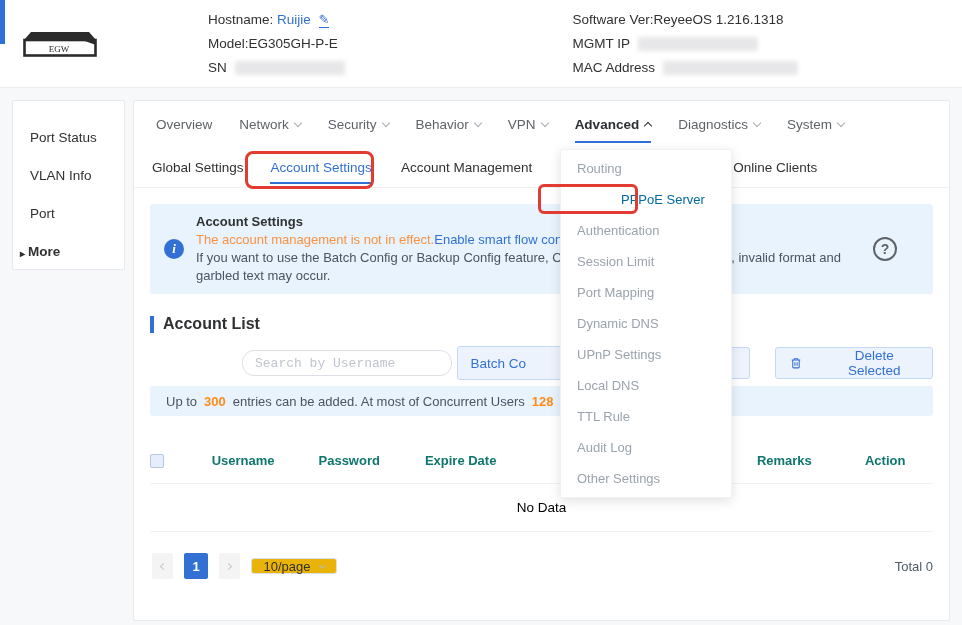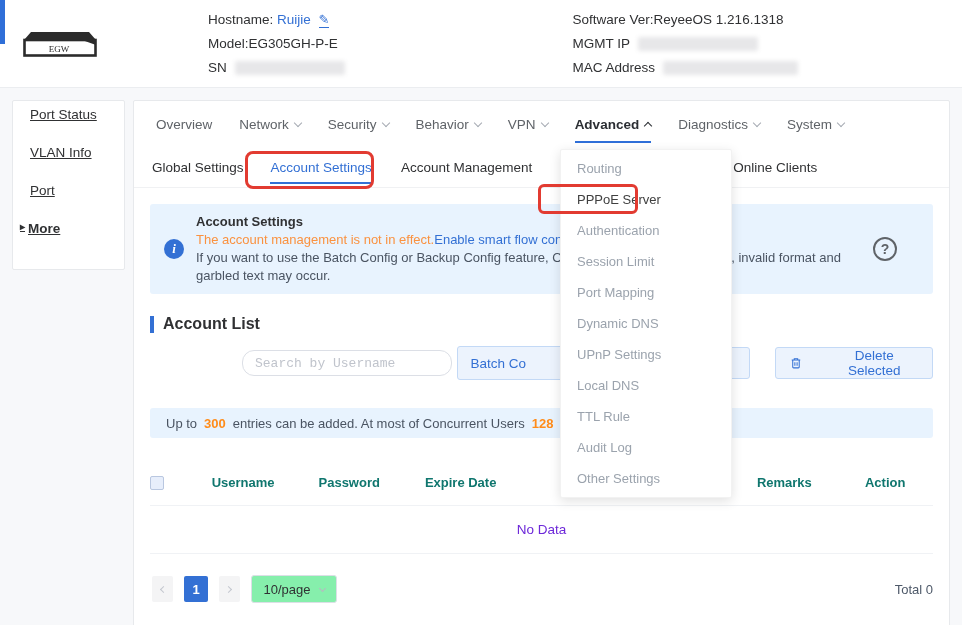--- a/index.html
+++ b/index.html
@@ -18,22 +18,22 @@
   .edit-icon { color:#3370d4; border-bottom:1.5px solid #3370d4; margin-left:4px; font-size:13px; cursor:pointer; }
   .blur-block { display:inline-block; vertical-align:middle; height:14px; background:#e7e7e9;
                 border-radius:2px; filter:blur(2px); margin-left:4px; }
   .w110{width:110px}.w120{width:120px}.w135{width:135px}
 
   
   .page { display:flex; align-items:flex-start; padding:12px; gap:8px; }
   .card { background:#fff; border:1px solid #e7e9ec; border-radius:2px; }
 
   .sidebar { width:113px; padding:6px 0 10px; }
-  .side-item { height:38px; display:flex; align-items:flex-start; padding-left:17px; font-size:13.5px;
-               cursor:pointer; color:#303133;text-decoration:underline; }
+  .side-item { height:38px; display:flex; align-items:flex-end; padding-left:17px; font-size:13.5px;
+               cursor:pointer; color:#303133; }
   .side-item.more { font-weight:bold; padding-left:7px; }
   .more-arrow { font-size:10px; margin-right:3px; color:#303133; }
 
   .main { flex:1; min-height:521px; padding:0 16px 26px; position:relative; }
 
   
   .nav-row { height:46px; display:flex; align-items:center; gap:27px; padding-left:6px;
              font-size:13.5px; color:#5f6368; }
   .nav-tab { display:flex; align-items:center; gap:6px; cursor:pointer; position:relative; height:100%;text-align:right; }
   .nav-tab.active { color:#2b2e33; font-weight:bold; }
@@ -74,52 +74,52 @@
                   padding:0 12px; font-size:13px; color:#303133; outline:none; font-family:Liberation Mono, monospace; }
   .search-input::placeholder { color:#c0c4cc; }
   .btn { background:#ecf3fd; border:1px solid #c3d9f6; color:#3370d4; border-radius:3px;
          font-size:13.5px; cursor:pointer; display:flex; align-items:center; justify-content:center; gap:6px;
          font-family:"Liberation Sans",sans-serif; }
   .btn-batch { margin-left:5px; width:233px; height:34px; justify-content:flex-start; padding-left:13px; }
   .btn-add { margin-left:auto; height:32px; padding:0 17px; }
   .btn-delete { margin-left:25px; height:32px; padding:0 14px;gap:28px; }
   .plus { font-size:15px; line-height:1; }
 
-  .notice { margin-top:28px; height:30px; background:#e8f3fe; border-radius:3px; display:flex;
+  .notice { margin-top:6px; height:30px; background:#e8f3fe; border-radius:3px; display:flex;
             align-items:center; padding:0 16px; font-size:13px; color:#4a5462; }
   .num { color:#ff8c1a; font-weight:bold; margin:0 7px; }
 
   
   .table-head { margin-top:22px; height:46px; display:flex; align-items:center;
                 border-bottom:1px solid #f0f2f5; font-size:13px; font-weight:bold; color:#0f766e; }
   .col-check { width:40px; display:flex; align-items:center; }
   .checkbox { width:14px; height:14px; background:#e7eefb; border:1px solid #b9c7e0; border-radius:2px; cursor:pointer; }
   .col { text-align:center; }
   .c-user{flex:1}.c-pass{flex:1}.c-exp{flex:1.1}.c-gap{flex:2}.c-rem{flex:1}.c-act{flex:.9}
   .empty-row { height:48px; display:flex; align-items:center; justify-content:center;
-               color:#6d28d9; font-size:13.5px; border-bottom:1px solid #f0f2f5; }
+               color:#000000; font-size:13.5px; border-bottom:1px solid #f0f2f5; }
 
   
   .pager { margin-top:21px; display:flex; align-items:center; gap:11px; padding-left:2px; }
   .pg-btn { width:21px; height:26px; background:#f4f4f5; border-radius:2px; display:flex;
             align-items:center; justify-content:center; cursor:pointer; }
   .pg-btn .chev { border-color:#c3c7cf; width:5px; height:5px; }
   .chev.left { transform:rotate(135deg); margin-left:2px; } .chev.right { transform:rotate(-45deg); margin-right:2px; }
   .pg-current { width:24px; height:26px; background:#3370d4; color:#fff; border-radius:2px; font-size:13px;
                 font-weight:bold; display:flex; align-items:center; justify-content:center; cursor:pointer; }
-  .pg-size { width:86px; height:28px; background:#86efac; border:1px solid #dcdfe6; border-radius:3px;
+  .pg-size { width:86px; height:16px; background:#eab308; border:1px solid #dcdfe6; border-radius:3px;
              display:flex; align-items:center; justify-content:center; gap:9px; font-size:13px; cursor:pointer; }
   .pg-size .chev { width:5px; height:5px; border-color:#b6bac0; transform:rotate(45deg); margin-top:-2px; }
   .pg-total { margin-left:auto; font-size:13px; color:#4e5969; }
 
   
   .dropdown { position:absolute; left:560px; top:149px; width:172px; background:#fff; z-index:40;
               border:1px solid #f2f2f2; border-radius:2px; box-shadow:0 3px 12px rgba(0,0,0,.12); padding:3px 0; }
   .menu-item { padding:8px 16px; font-size:13px; color:#9ba3ad; cursor:pointer; }
-  .menu-item.highlight { color:#404040; }
+  .menu-item.highlight { color:#0369a1;margin-left:44px; }
 
   
   .anno { position:absolute; border:3px solid #e23b31; border-radius:8px; z-index:50; pointer-events:none; }
   .anno-tab  { left:245px; top:151px; width:129px; height:38px; }
   .anno-menu { left:538px; top:184px; width:100px; height:30px; border-radius:6px; }
 
   svg { display:block; }
 </style>
 </head>
 <body>

